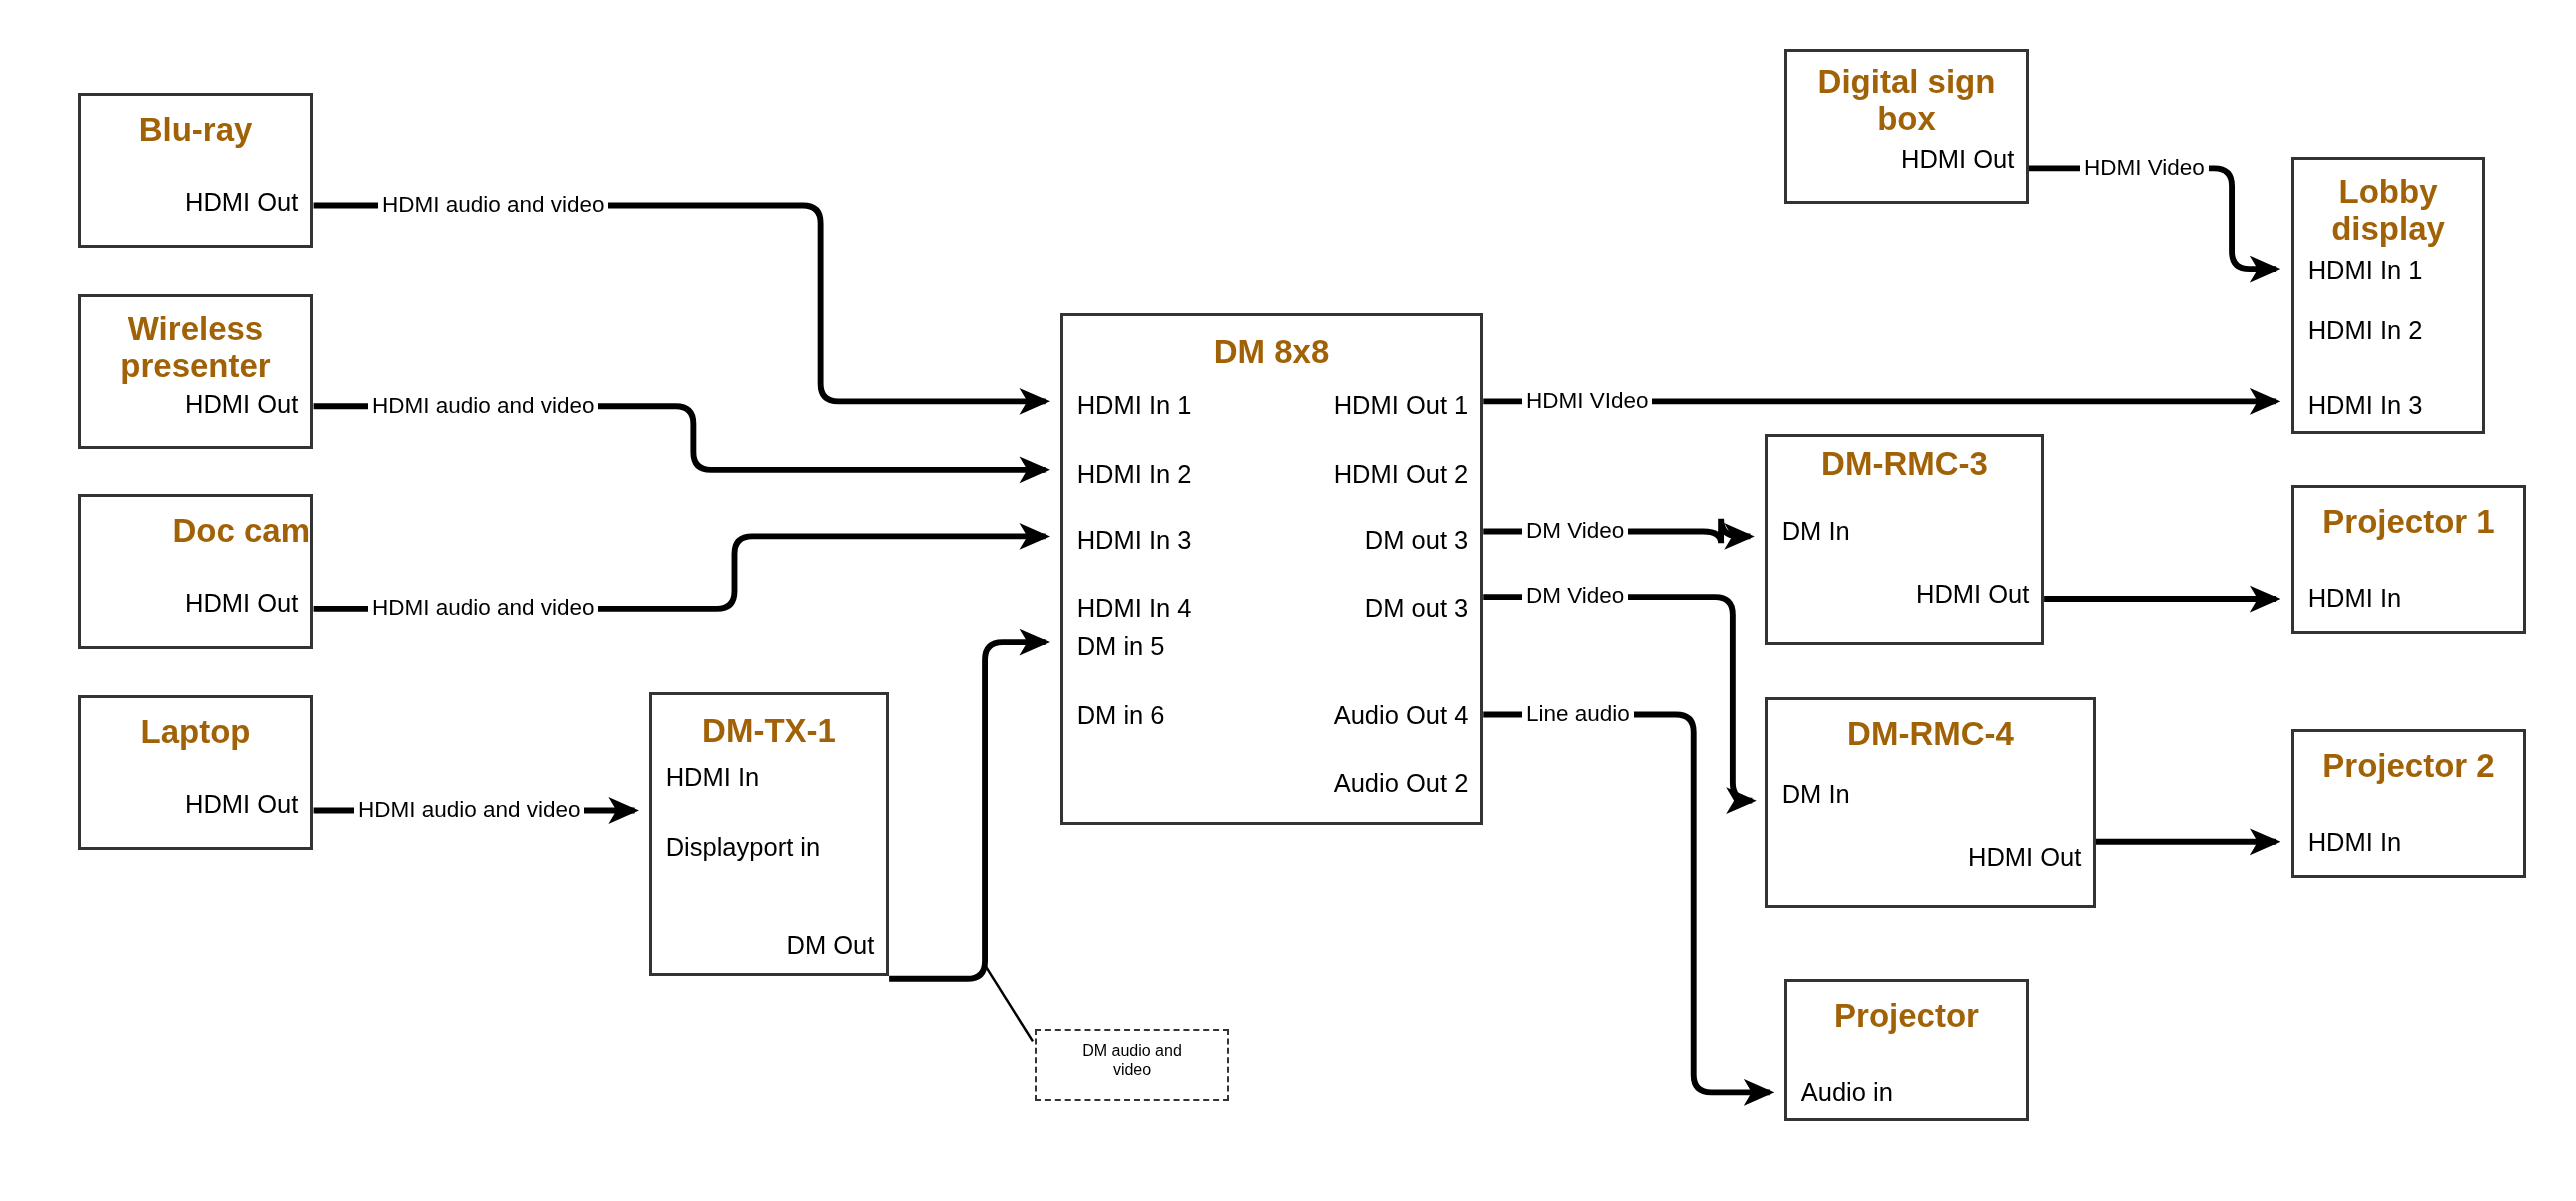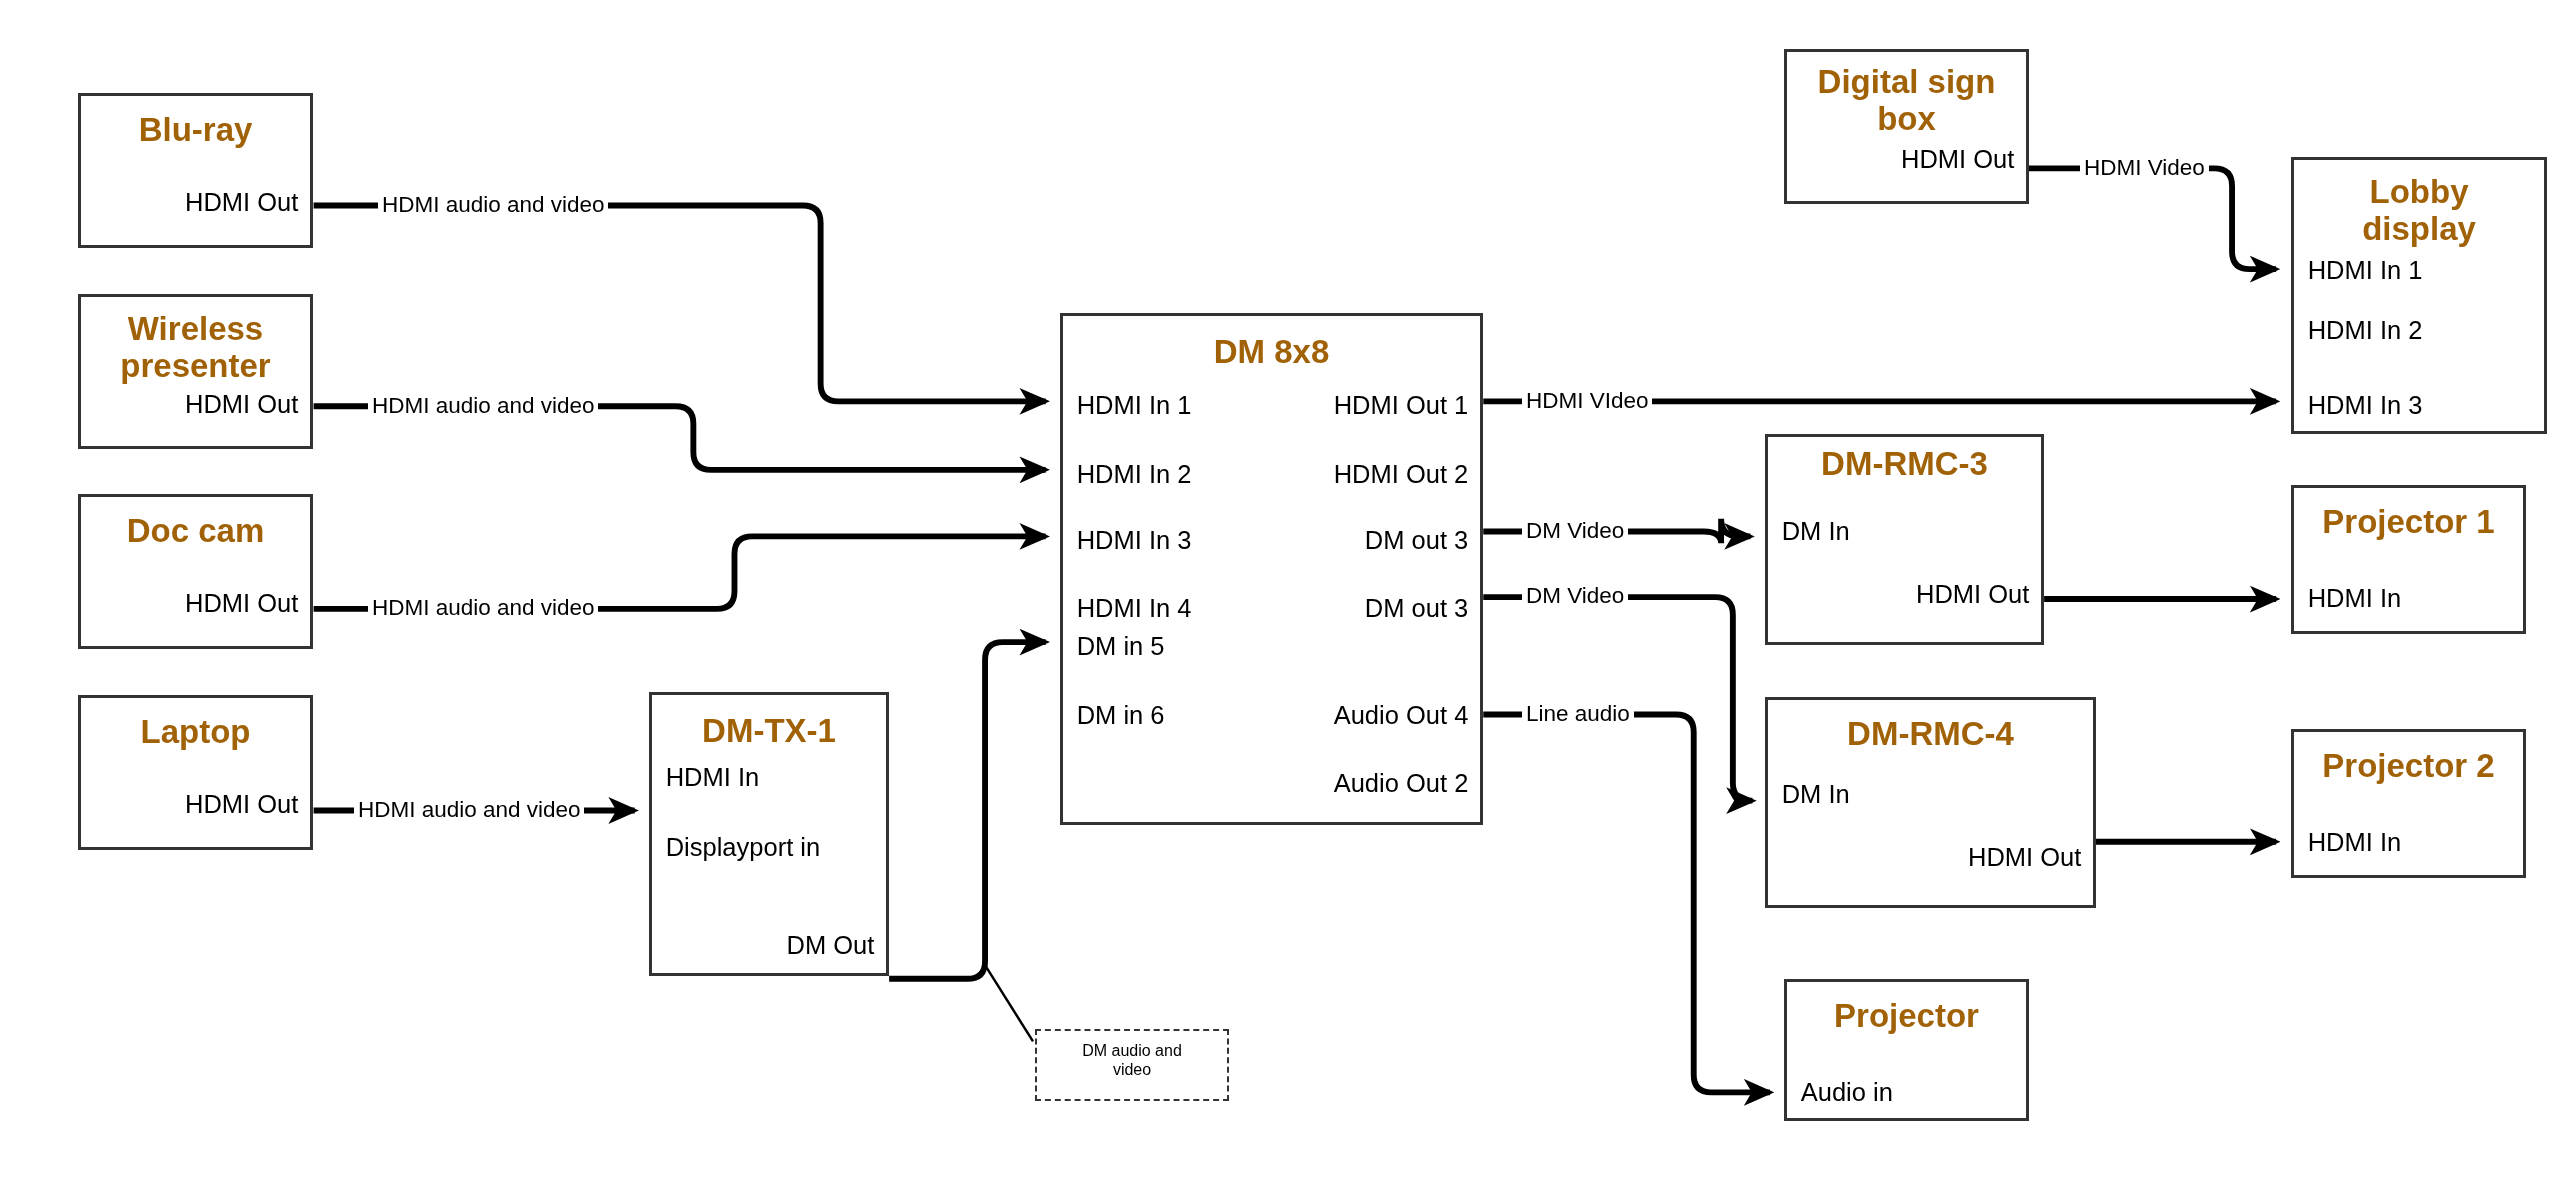--- a/index.html
+++ b/index.html
@@ -73,21 +73,21 @@
   #n-wireless   { left: 78px;   top: 294px;  width: 235px; height: 155px; }
   #n-doccam     { left: 78px;   top: 494px;  width: 235px; height: 155px; }
   #n-laptop     { left: 78px;   top: 695px;  width: 235px; height: 155px; }
   #n-dmtx       { left: 649px;  top: 692px;  width: 240px; height: 284px; }
   #n-note       { left: 1035px; top: 1029px; width: 194px; height: 72px; }
   #n-dm8x8      { left: 1060px; top: 313px;  width: 423px; height: 512px; }
   #n-digsign    { left: 1784px; top: 49px;   width: 245px; height: 155px; }
   #n-rmc3       { left: 1765px; top: 434px;  width: 279px; height: 211px; }
   #n-rmc4       { left: 1765px; top: 697px;  width: 331px; height: 211px; }
   #n-amp        { left: 1784px; top: 979px; width: 245px; height: 142px; }
-  #n-lobby      { left: 2291px; top: 157px;  width: 256px; height: 277px; }
+  #n-lobby      { left: 2291px; top: 157px;  width: 194px; height: 277px; }
   #n-proj1      { left: 2291px; top: 485px;  width: 235px; height: 149px; }
   #n-proj2      { left: 2291px; top: 729px;  width: 235px; height: 149px; }
 </style>
 </head>
 <body>
 
 <div id="diagram">
 
   <svg id="wires" viewBox="0 0 2631 1227">
     <defs>
@@ -128,21 +128,21 @@
     <div class="port right" style="position:absolute; right:11.7px; top:94px;">HDMI Out</div>
   </div>
 
   <div class="node" id="n-wireless">
     <div class="title" style="margin-top:13.7px;">Wireless
 presenter</div>
     <div class="port right" style="position:absolute; right:11.7px; top:95px;">HDMI Out</div>
   </div>
 
   <div class="node" id="n-doccam">
-    <div class="title" style="margin-top:15.7px;">Doc cam</div>
+    <div class="title" style="margin-top:15.7px;text-align:right;">Doc cam</div>
     <div class="port right" style="position:absolute; right:11.7px; top:94px;">HDMI Out</div>
   </div>
 
   <div class="node" id="n-laptop">
     <div class="title" style="margin-top:15.7px;">Laptop</div>
     <div class="port right" style="position:absolute; right:11.7px; top:94px;">HDMI Out</div>
   </div>
 
   <div class="node" id="n-dmtx">
     <div class="title" style="margin-top:17.6px;">DM-TX-1</div>

